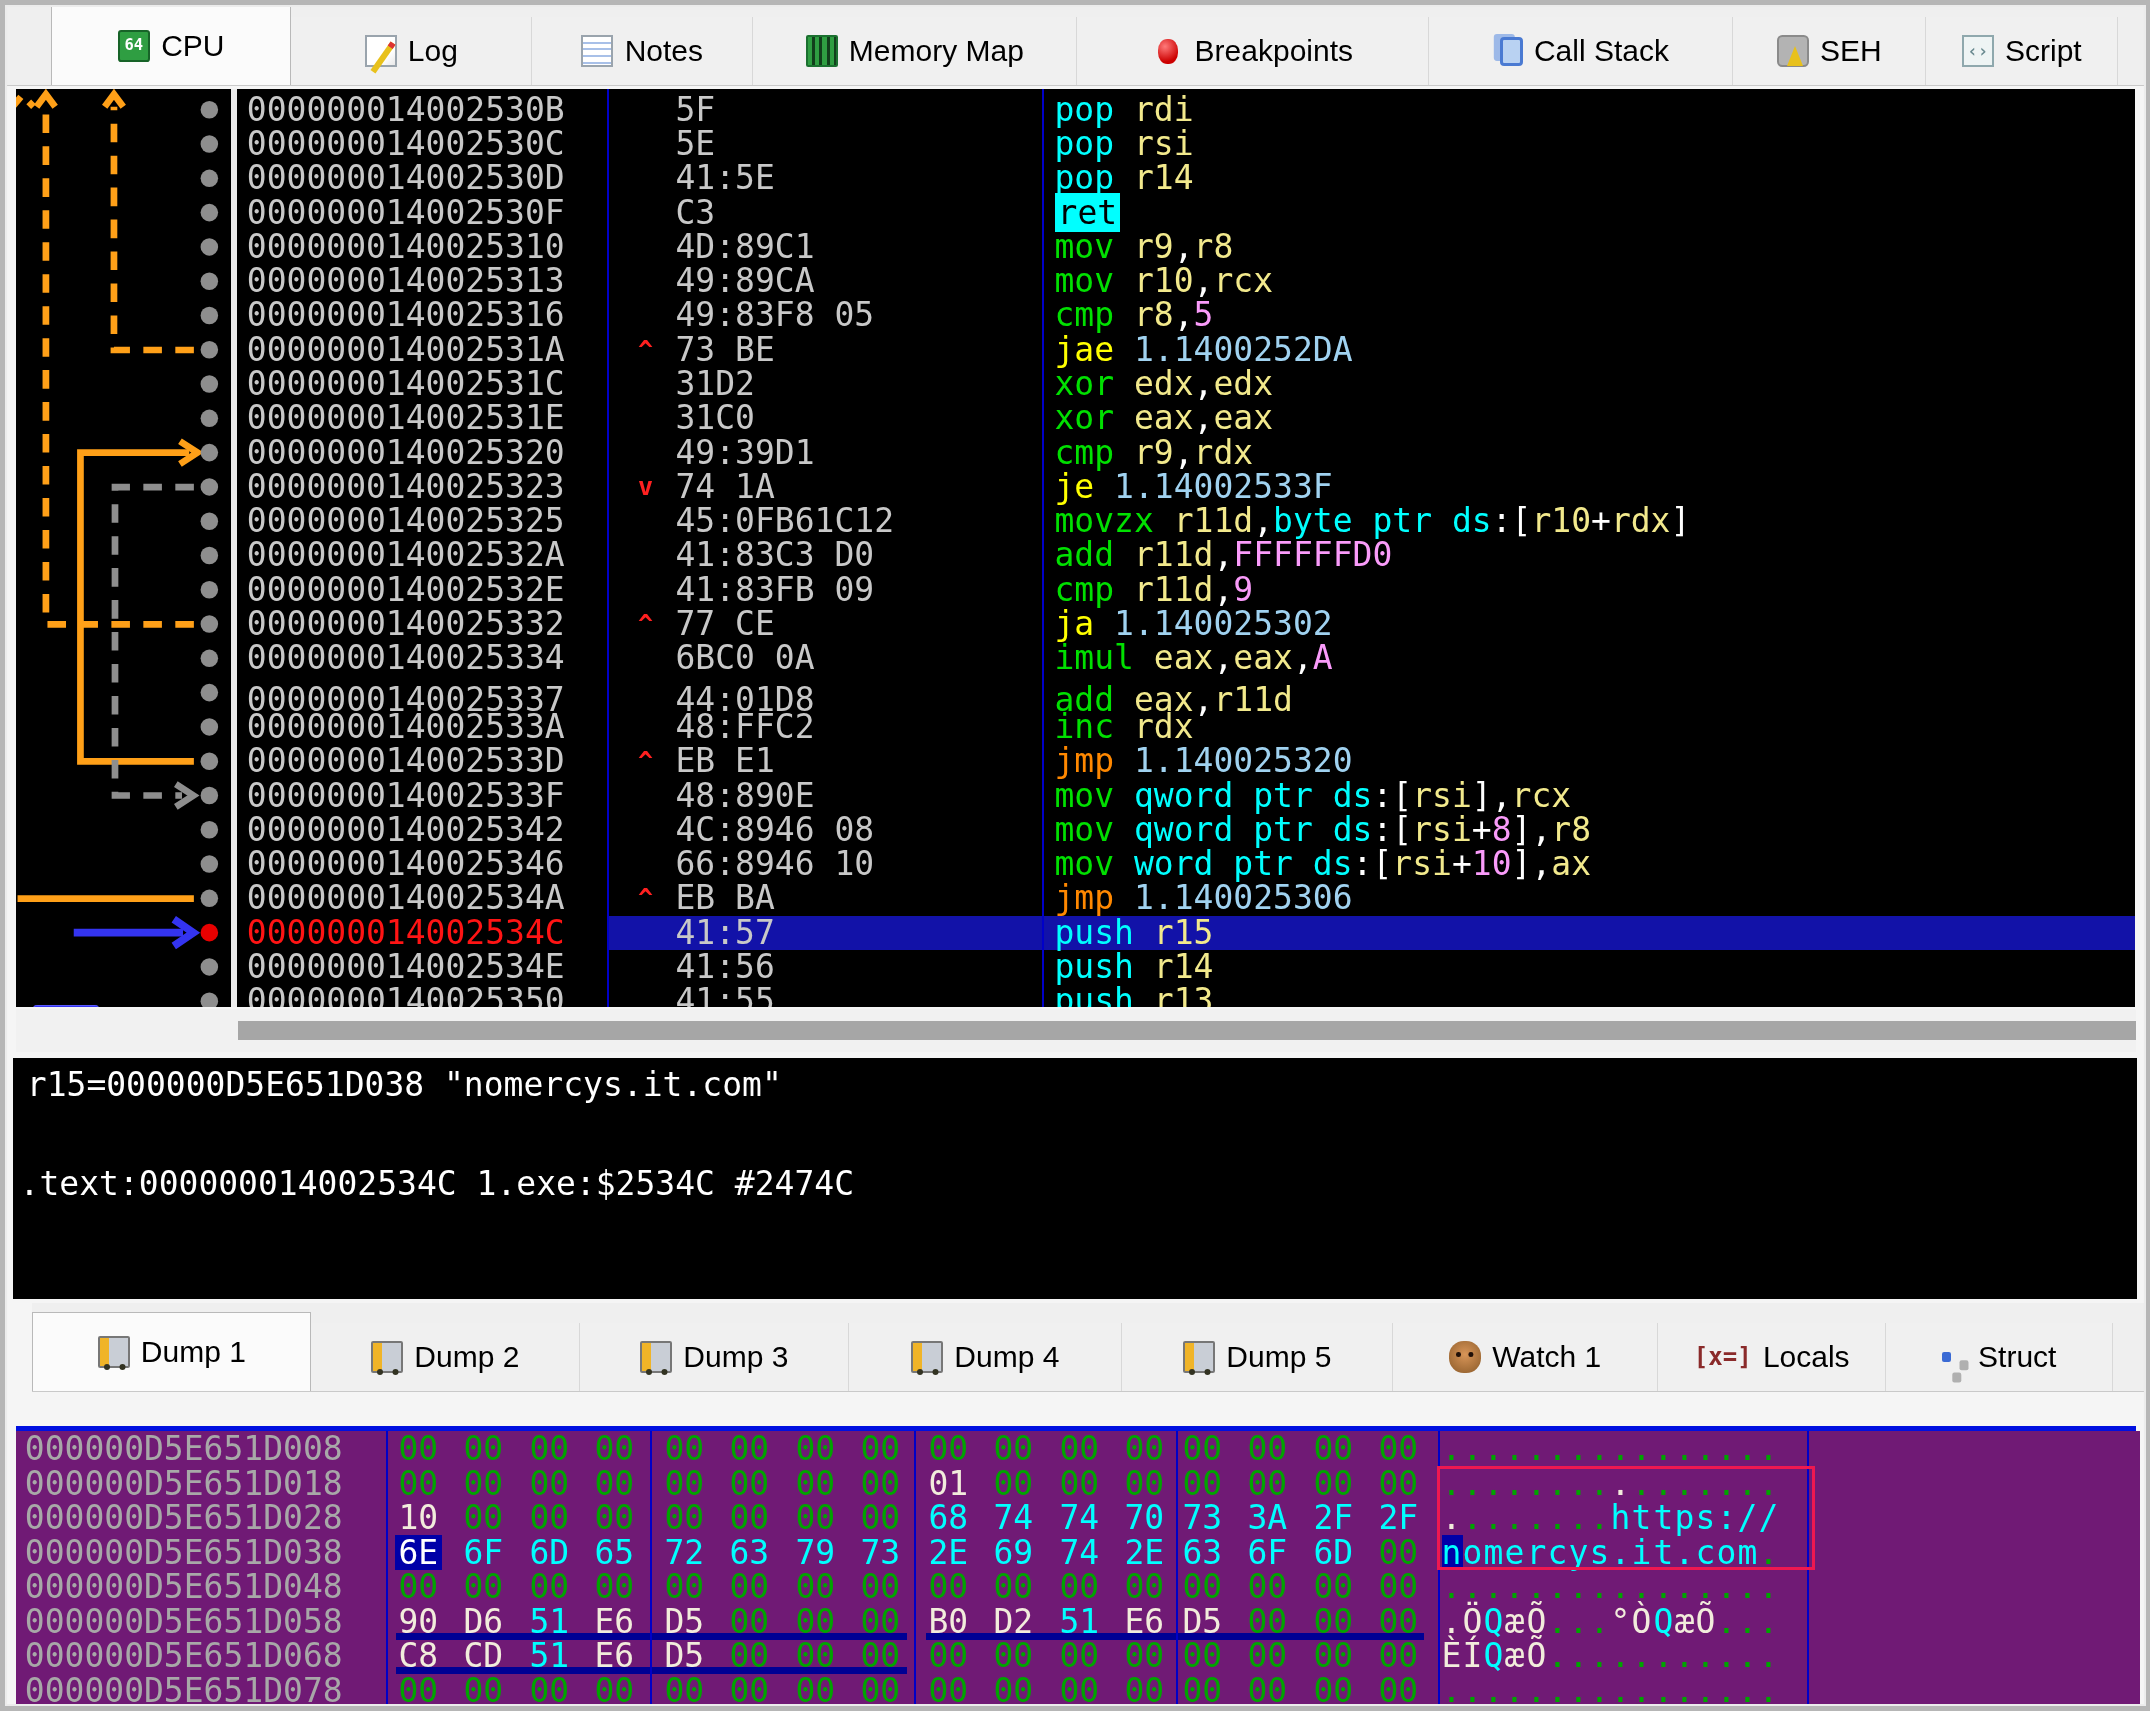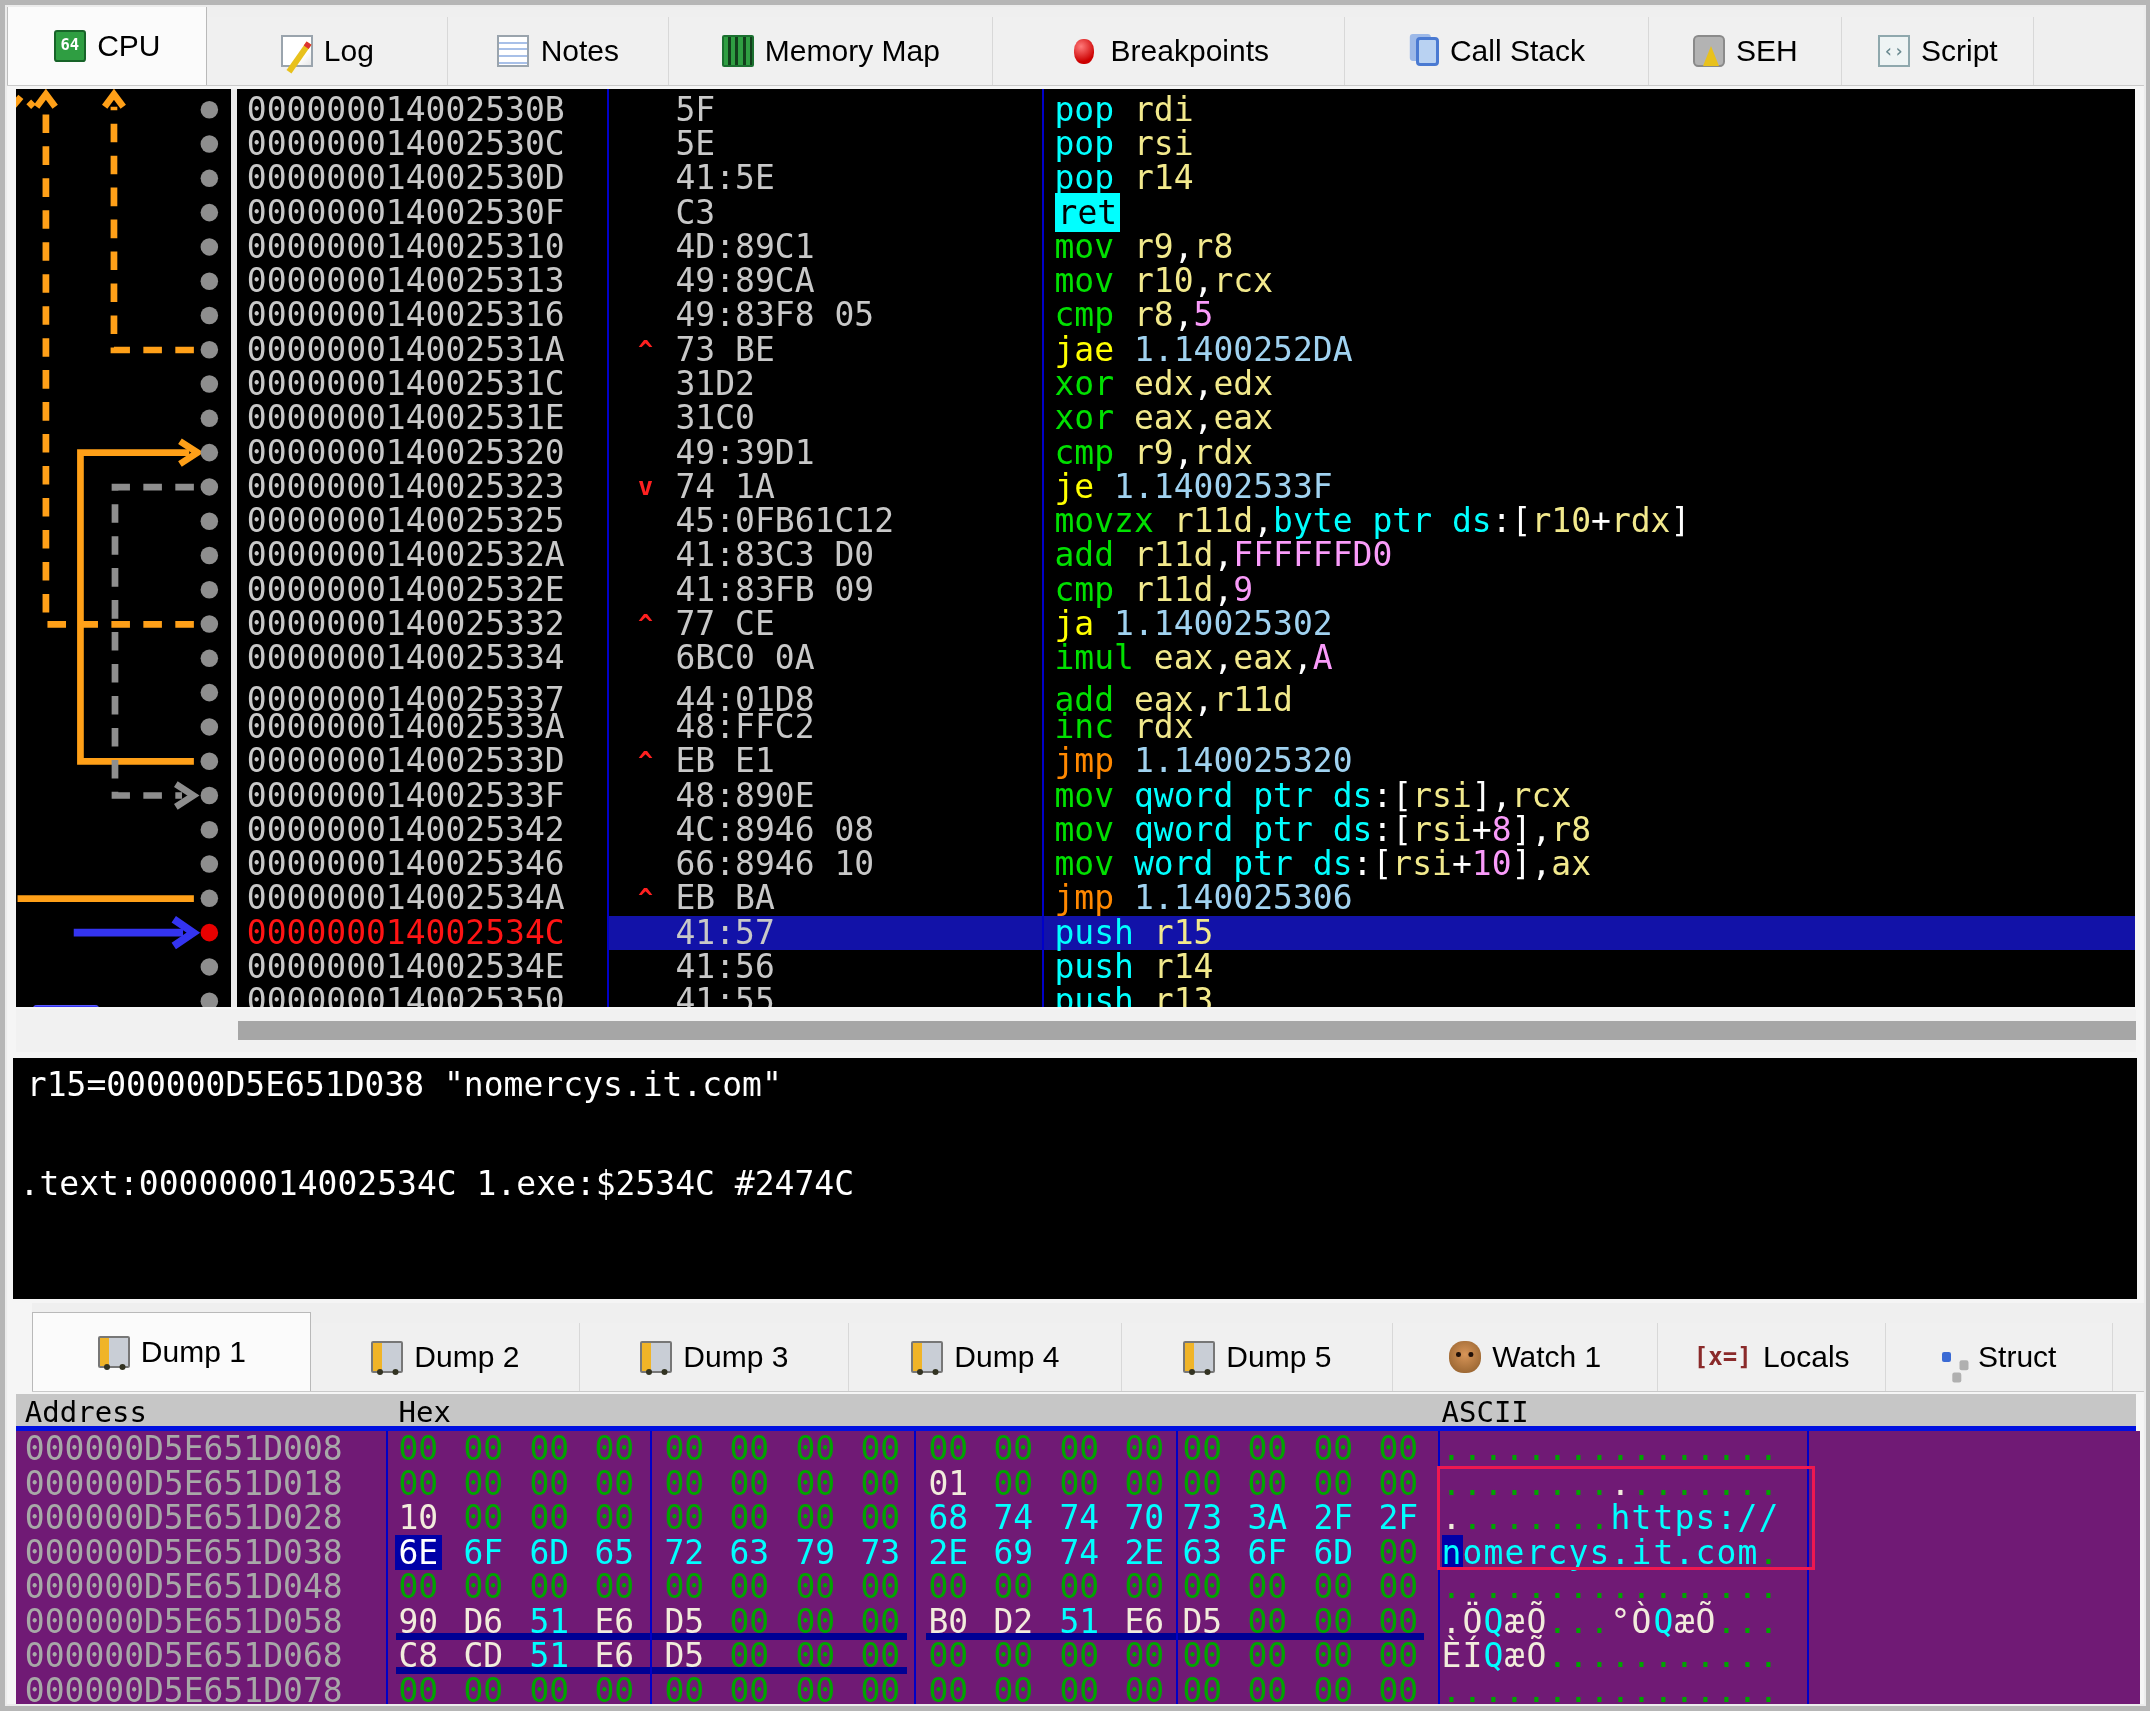--- a/index.html
+++ b/index.html
@@ -88,21 +88,21 @@
   .da{position:absolute;width:21px;}
   .dul{position:absolute;height:6.7px;bottom:-1px;background:#000094;}
   #redbox{position:absolute;left:1421px;top:35px;width:378px;height:104px;border:3.6px solid #ee1850;box-sizing:border-box;z-index:4;}
 </style>
 </head>
 <body>
 
 <div class="frame">
 
   <div class="tabbar" id="tabs-top">
-      <div class="tab active" style="width: 200px;">
+      <div class="tab active" style="width: 240px; margin-left: 44px;">
         <span class="icon cpu-icon">64</span>
         <span class="tlabel">CPU</span>
       </div>
       <div class="tab" style="width: 241px;">
         <span class="icon log-icon"></span>
         <span class="tlabel">Log</span>
       </div>
       <div class="tab" style="width: 221px;">
         <span class="icon notes-icon"></span>
         <span class="tlabel">Notes</span>
@@ -252,25 +252,20 @@
       <div class="tab" style="width: 228px;">
         <span class="icon locals-icon">[x=]</span>
         <span class="tlabel">Locals</span>
       </div>
       <div class="tab" style="width: 227px;">
         <span class="icon struct-icon"></span>
         <span class="tlabel">Struct</span>
       </div>
     </div>
 
-  <div id="dumpheader">
-    <span style="left:9.3px">Address</span>
-    <span style="left:383px">Hex</span>
-    <span style="left:1426px">ASCII</span>
-  </div>
   <div id="dh-blue"></div>
 
   <div id="dumprows">
     <div class="dsep hdr" style="left:370px"></div>
     <div class="dsep" style="left:634px"></div>
     <div class="dsep" style="left:898px"></div>
     <div class="dsep" style="left:1160px"></div>
     <div class="dsep hdr" style="left:1422px"></div>
     <div class="dsep hdr" style="left:1791px"></div>
     <div id="dump-row-host">

